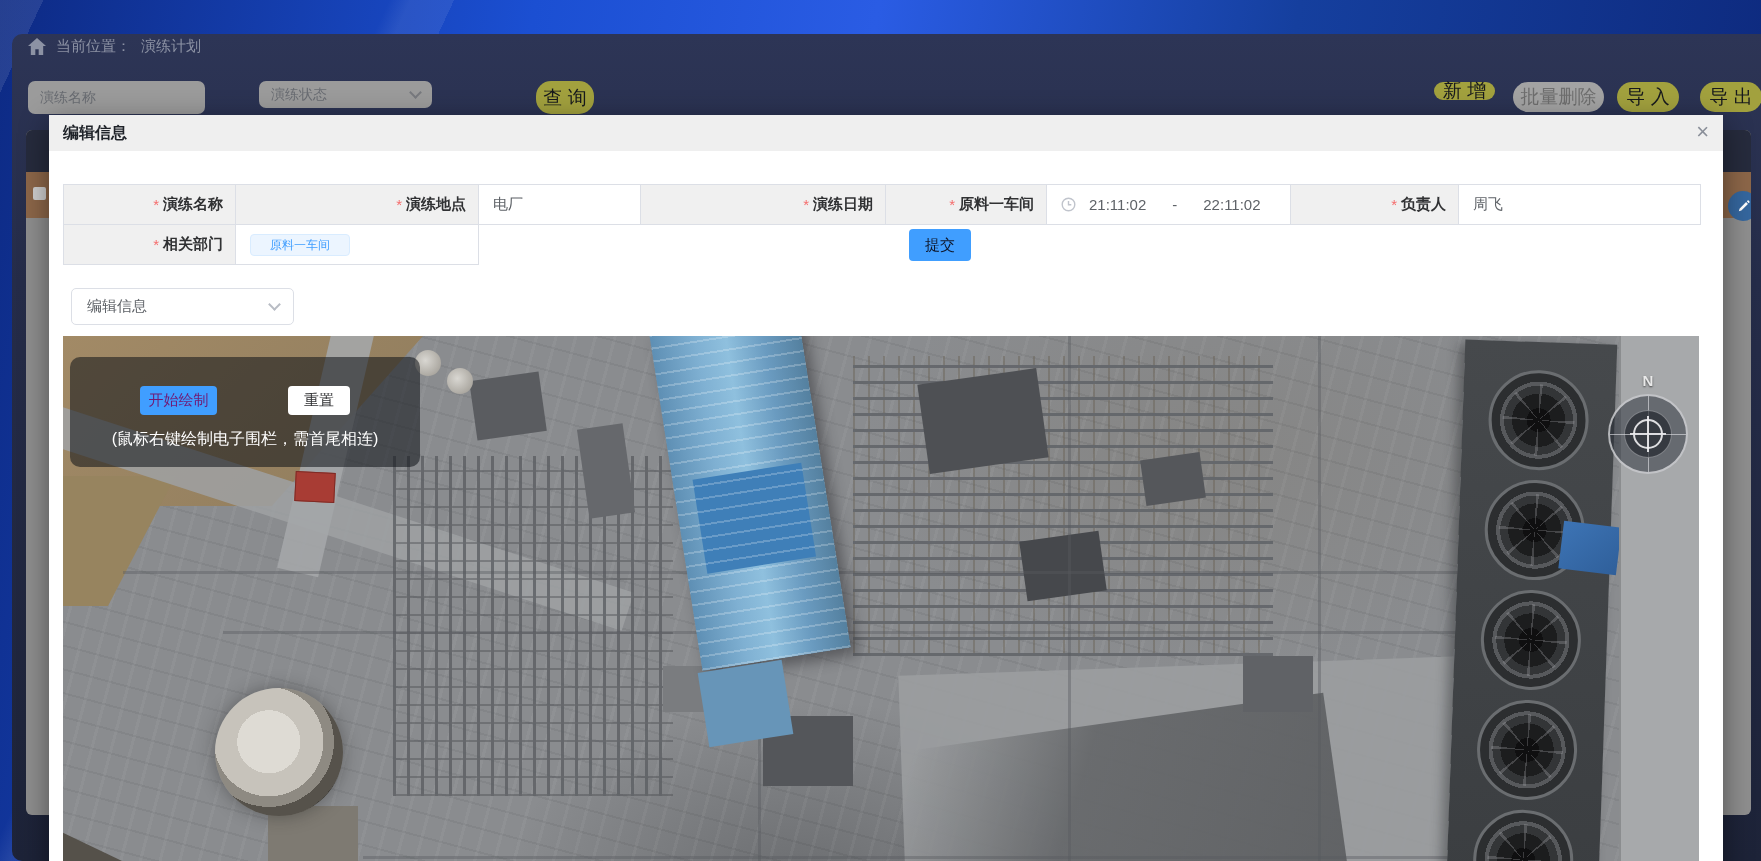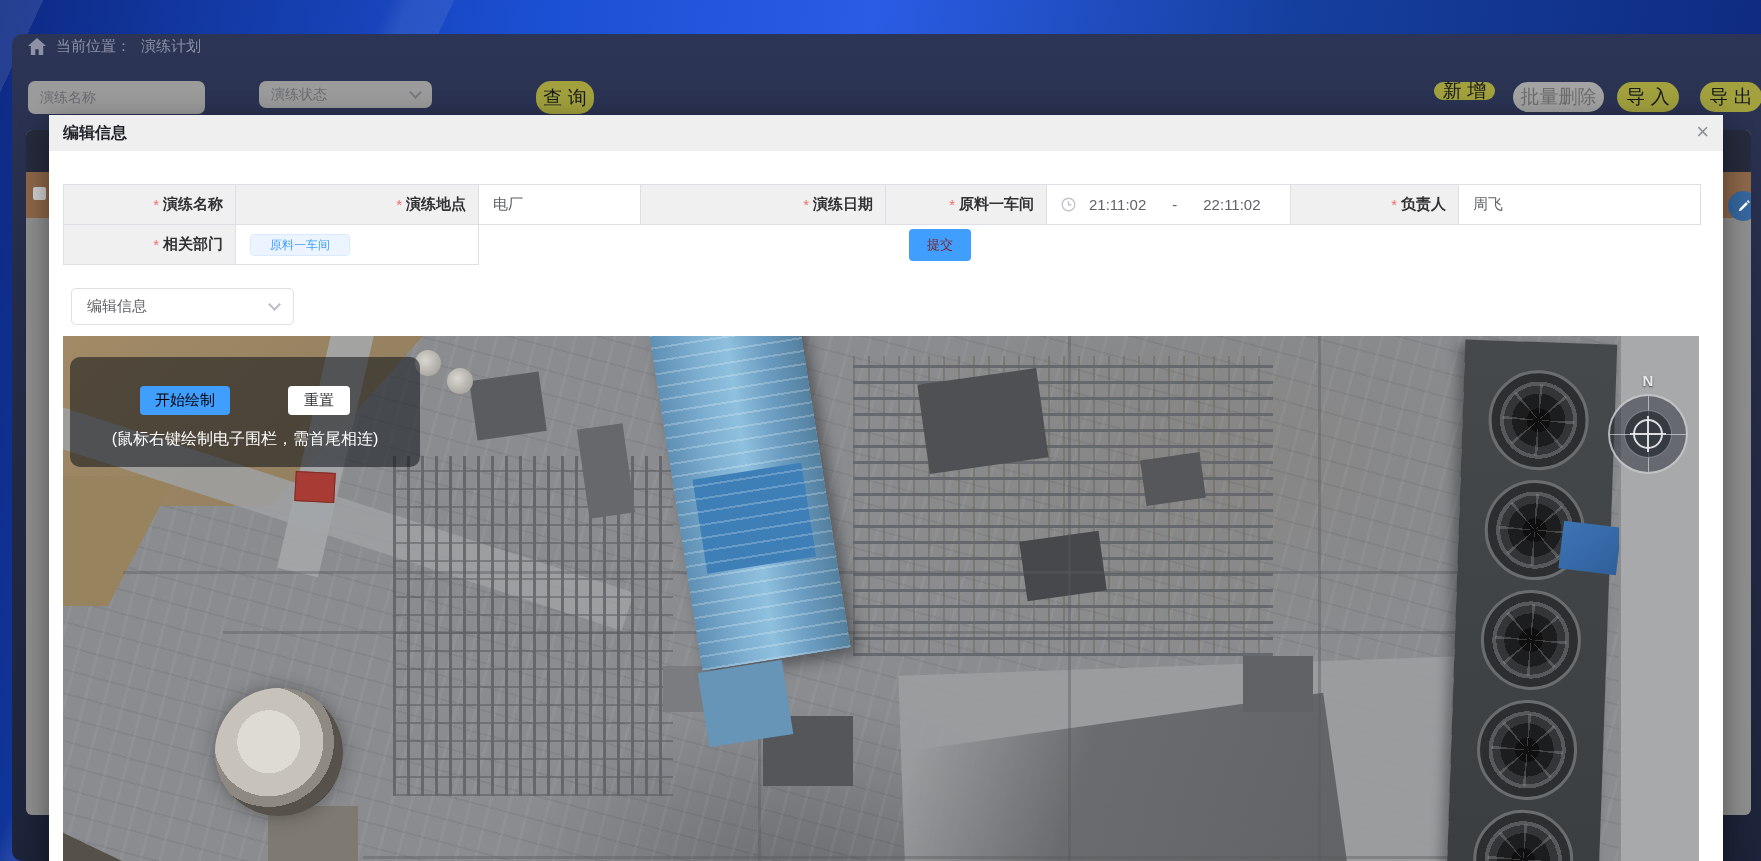--- a/index.html
+++ b/index.html
@@ -63,22 +63,22 @@
   .flabel { background:#f0f0f0; justify-content:flex-end; padding-right:12px;
     font-weight:bold; color:#303133; white-space:nowrap; }
   .fstar { color:#f56c6c; margin-right:4px; font-weight:normal; }
   .fvalue { background:#fff; padding-left:14px; color:#5f6368; }
   .ficon { flex:0 0 auto; margin-right:9px; display:flex; }
   .ftime-sep { margin:0 26px; color:#5f6368; }
   .ftime-start { margin-left:4px; }
   .ftag { display:inline-block; background:#ecf5ff; border:1px solid #d9ecff; color:#409eff;
     font-size:12px; padding:3px 19px; border-radius:4px; line-height:14px;text-align:right; }
   .fsubmit-area { grid-column:5 / 9; display:flex; align-items:center; background:transparent; }
-  .submit-btn { margin-left:23px; width:62px; height:32px; background:#409eff; color:#7f1d1d;
-    border:none; border-radius:4px; font-size:13px; font-family:inherit; cursor:pointer; }
+  .submit-btn { margin-left:23px; width:62px; height:32px; background:#409eff; color:#0f172a;
+    border:none; border-radius:4px; font-size:15px; font-family:inherit; cursor:pointer; }
 
   .plant-select { position:absolute; left:22px; top:173px; width:223px; height:37px;
     border:1px solid #dcdfe6; border-radius:5px; background:#fff; display:flex; align-items:center;
     justify-content:space-between; padding:0 14px 0 15px; font-size:15px; color:#5f6368; cursor:pointer; }
   .plant-select .chev { border-color:#b8bcc4; }
 
   
   .map { position:absolute; left:14px; top:221px; width:1636px; height:620px; overflow:hidden;
     background:#8a8c8f;
     background-image:
@@ -133,21 +133,21 @@
   .m-red { left:232px; top:136px; width:40px; height:30px; background:#a83c34;
     transform:rotate(3deg); border:1px solid #7e2b25; }
   .blk { position:absolute; }
   .pl { position:absolute; background:#585b5f; opacity:.4; }
 
   
   .draw-ctl { position:absolute; left:7px; top:21px; width:350px; height:110px;
     background:rgba(15,18,24,.55); border-radius:10px; }
   .draw-btn { position:absolute; top:29px; height:29px; border:none; border-radius:4px;
     font-size:15px; font-family:inherit; cursor:pointer; }
-  .draw-start { left:70px; width:90px; background:#409eff; color:#000000; }
+  .draw-start { left:70px; width:77px; background:#409eff; color:#701a75; }
   .draw-reset { left:218px; width:62px; background:#ffffff; color:#303133; }
   .draw-hint { position:absolute; top:72px; left:0; width:100%; text-align:center;
     color:#ffffff; font-size:16px; }
 
   
   .compass-n { position:absolute; left:1570px; top:36px; color:#e9e9e9; font-weight:bold;
     font-size:15px; text-shadow:0 1px 2px rgba(0,0,0,.6); width:30px; text-align:center; }
   .compass { position:absolute; left:1545px; top:58px; width:80px; height:80px; border-radius:50%;
     background:rgba(38,43,54,.5); border:2px solid rgba(225,225,228,.75); cursor:pointer; }
   .compass::before, .compass::after { content:""; position:absolute; background:rgba(220,220,224,.65); }

